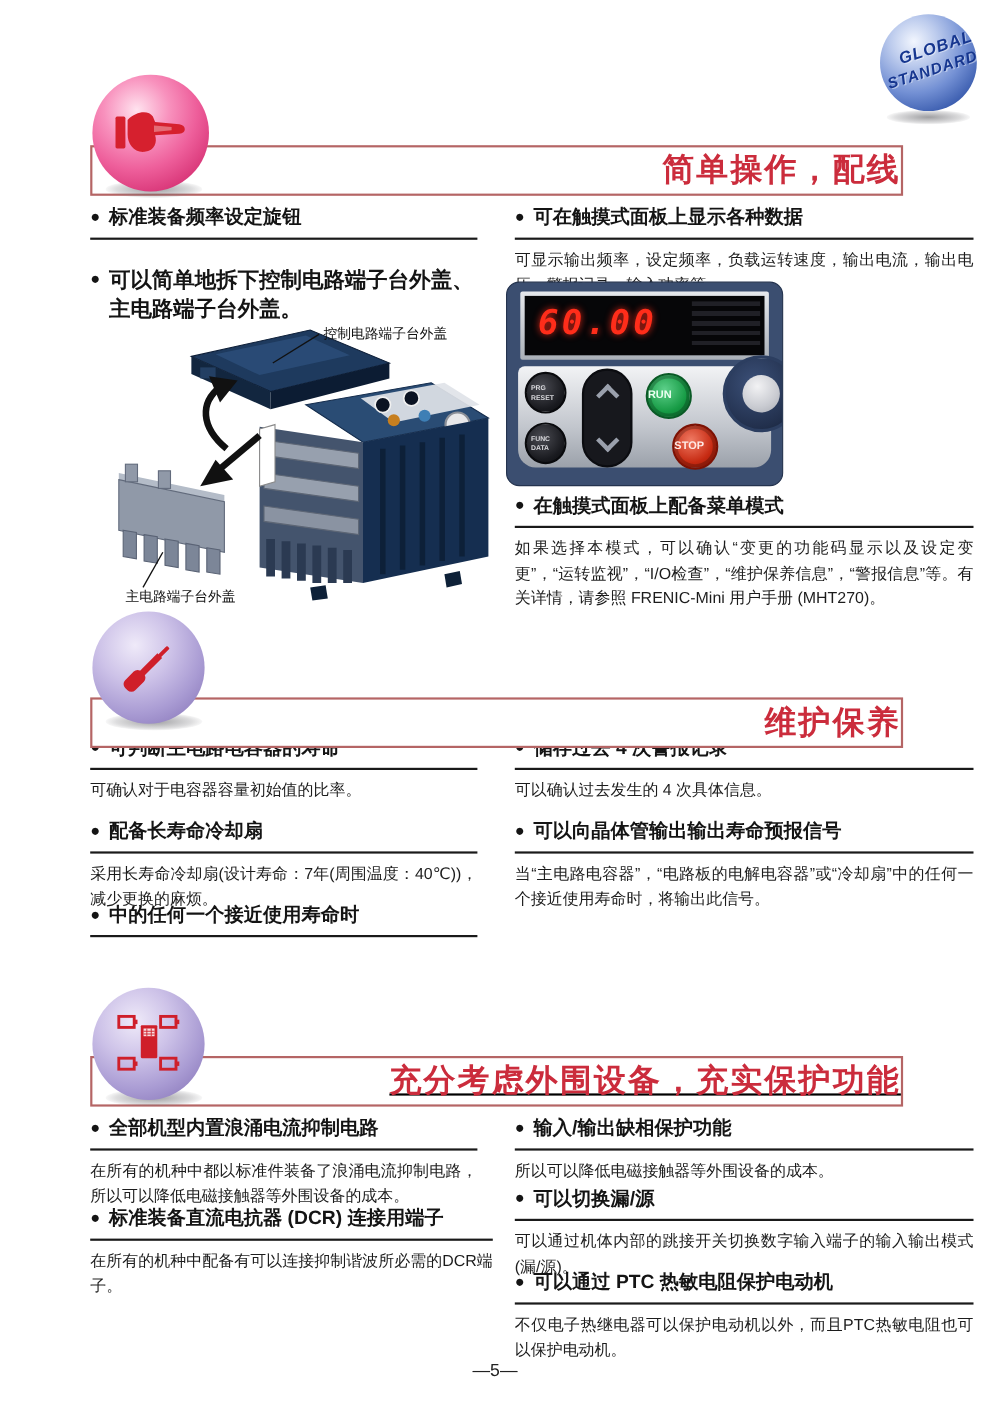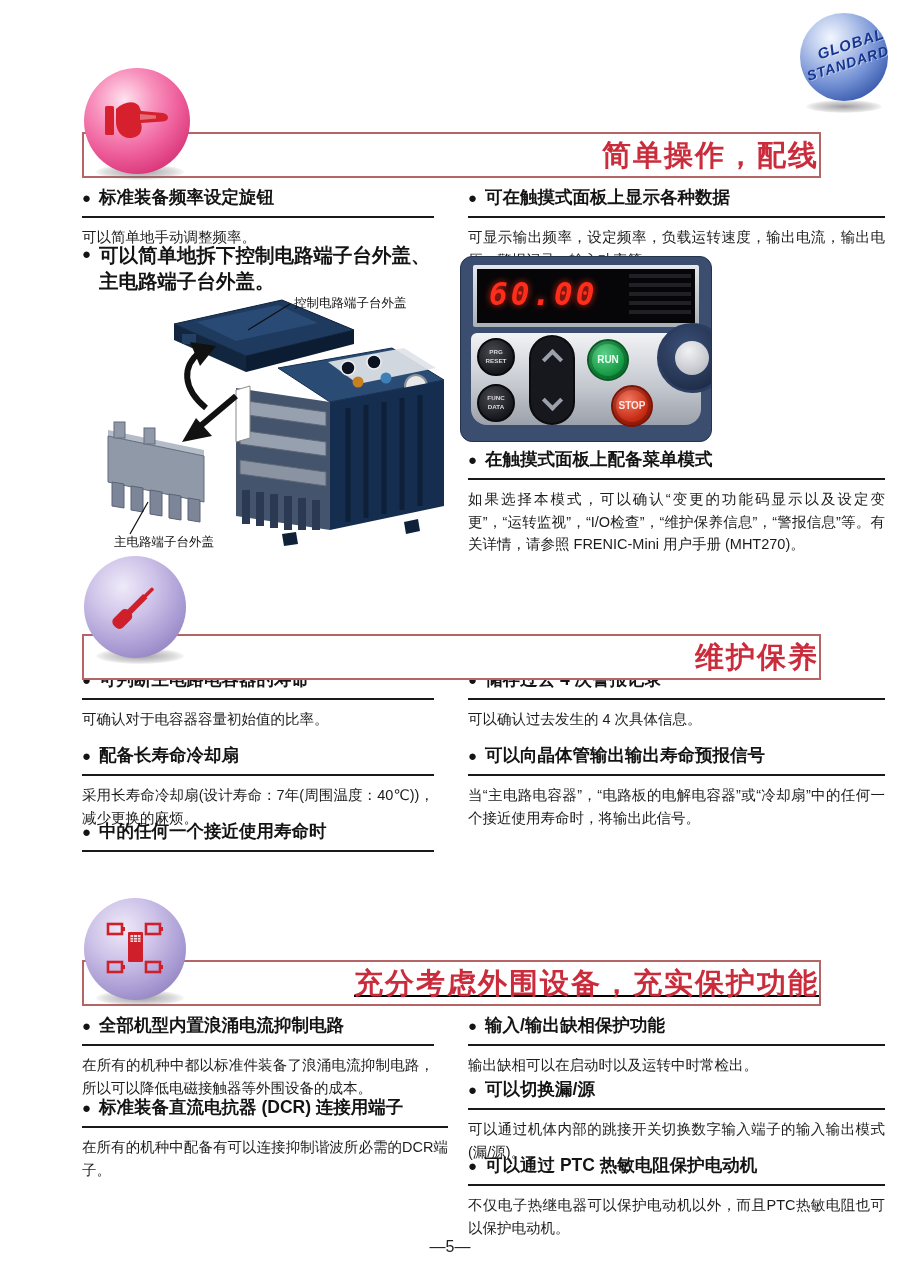--- a/index.html
+++ b/index.html
@@ -43,21 +43,21 @@
   .panel .display-frame { position:absolute; left:12px; top:8px; right:12px; height:62px;
            background:linear-gradient(180deg,#e6e8ec,#aab0b8); border-radius:2px; padding:4px; }
   .panel .display-black { width:100%; height:100%; background:#060608; position:relative; overflow:hidden; }
   .panel .digits { position:absolute; left:12px; top:7px; font-family:"DejaVu Sans Mono","Liberation Mono",monospace;
            font-size:31px; font-weight:bold; font-style:italic; color:#ff2d1a; letter-spacing:3px;
            text-shadow:0 0 7px rgba(255,45,26,.85); }
   .panel .ridges { position:absolute; right:4px; top:5px; width:62px; bottom:5px;
            background:repeating-linear-gradient(180deg,#202026 0 4px,#060608 4px 9px); }
   .panel .keypad { position:absolute; left:10px; right:10px; top:76px; bottom:16px;
            background:linear-gradient(180deg,#f2f3f5,#c2c6cd 60%,#9ba1aa); border-radius:6px 6px 16px 16px; }
-  .rbtn { position:absolute; border-radius:50%; text-align:center; }
+  .rbtn { position:absolute; border-radius:50%; }
   .btn-black { background:radial-gradient(circle at 40% 35%, #4a4b52, #1a1b20 65%, #0a0b0e); border:2px solid #090a0d;
                color:#d8d8dc; font-size:8px; font-weight:bold; line-height:1.15; }
   .btn-black .lbl { display:block; transform:scale(.78); }
   .pill { position:absolute; left:58px; top:2px; width:46px; height:90px; background:#17181d;
           border:2px solid #0b0c10; border-radius:24px; }
   .chev { width:15px; height:15px; border-left:4px solid #9aa0ac; border-top:4px solid #9aa0ac; margin:0 auto; }
   .chev.up { transform:rotate(45deg); margin-top:15px; }
   .chev.down { transform:rotate(225deg); margin-top:26px; }
   .btn-run { background:radial-gradient(circle at 40% 35%, #5dd08a, #169a44 60%, #0a6e2c); border:2px solid #0a5a26;
              color:#eafff0; font-size:10px; font-weight:bold; box-shadow:inset 0 0 0 3px rgba(0,0,0,.22); }
@@ -131,21 +131,20 @@
   <div class="globe">
     <span class="g1">GLOBAL</span>
     <span class="g2">STANDARD</span>
   </div>
 
   <div class="feature" style="left:82px; top:186px; width:352px;">
     <div class="f-title rule">
         <span class="bullet">●</span>
         <span>标准装备频率设定旋钮</span>
       </div>
-    <div class="f-body">可以简单地手动调整频率。</div>
   </div>
 
   <div class="feature" style="left:82px; top:242px; width:368px;">
     <div class="f-title big">
         <span class="bullet">●</span>
         <span>可以简单地拆下控制电路端子台外盖、主电路端子台外盖。</span>
       </div>
   </div>
 
   <div class="diagram">
@@ -292,21 +291,21 @@
         <span class="bullet">●</span>
         <span>全部机型内置浪涌电流抑制电路</span>
       </div>
     <div class="f-body">在所有的机种中都以标准件装备了浪涌电流抑制电路，所以可以降低电磁接触器等外围设备的成本。</div>
   </div>
   <div class="feature" style="left:468px; top:1014px; width:417px;">
     <div class="f-title rule">
         <span class="bullet">●</span>
         <span>输入/输出缺相保护功能</span>
       </div>
-    <div class="f-body">输出缺相可以在启动时以及运转中时常检出。</div>
+    <div class="f-body">所以可以降低电磁接触器等外围设备的成本。</div>
   </div>
   <div class="feature" style="left:82px; top:1096px; width:366px;">
     <div class="f-title rule">
         <span class="bullet">●</span>
         <span>标准装备直流电抗器 (DCR) 连接用端子</span>
       </div>
     <div class="f-body">在所有的机种中配备有可以连接抑制谐波所必需的DCR端子。</div>
   </div>
   <div class="feature" style="left:468px; top:1078px; width:417px;">
     <div class="f-title rule">

